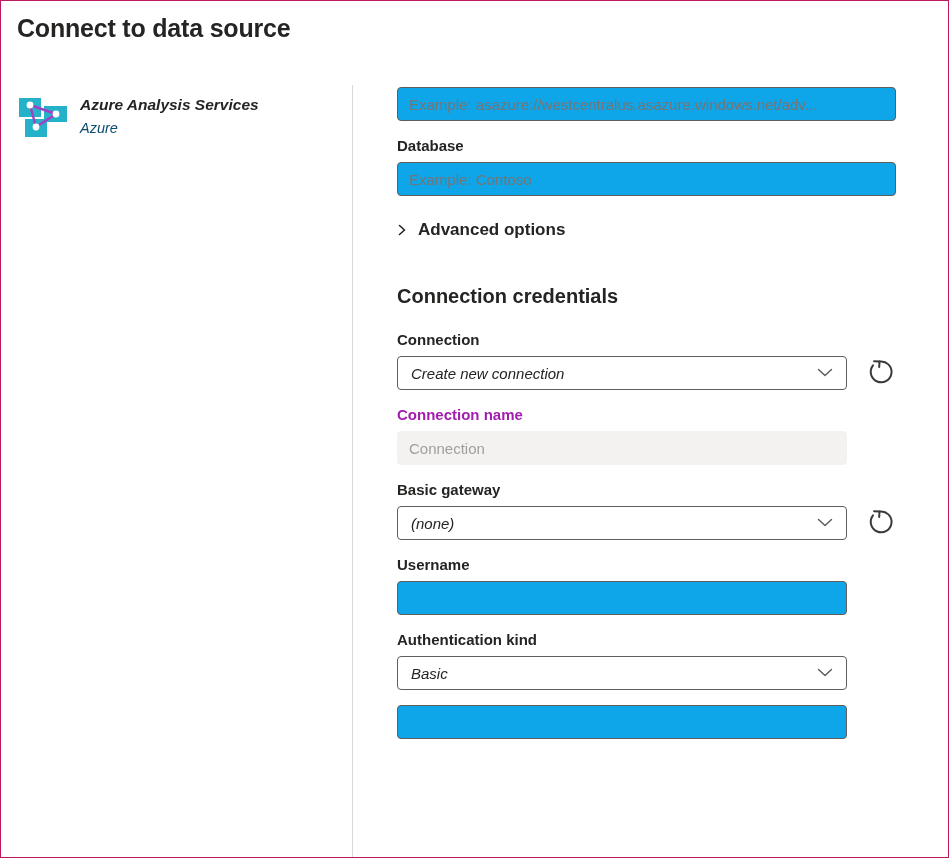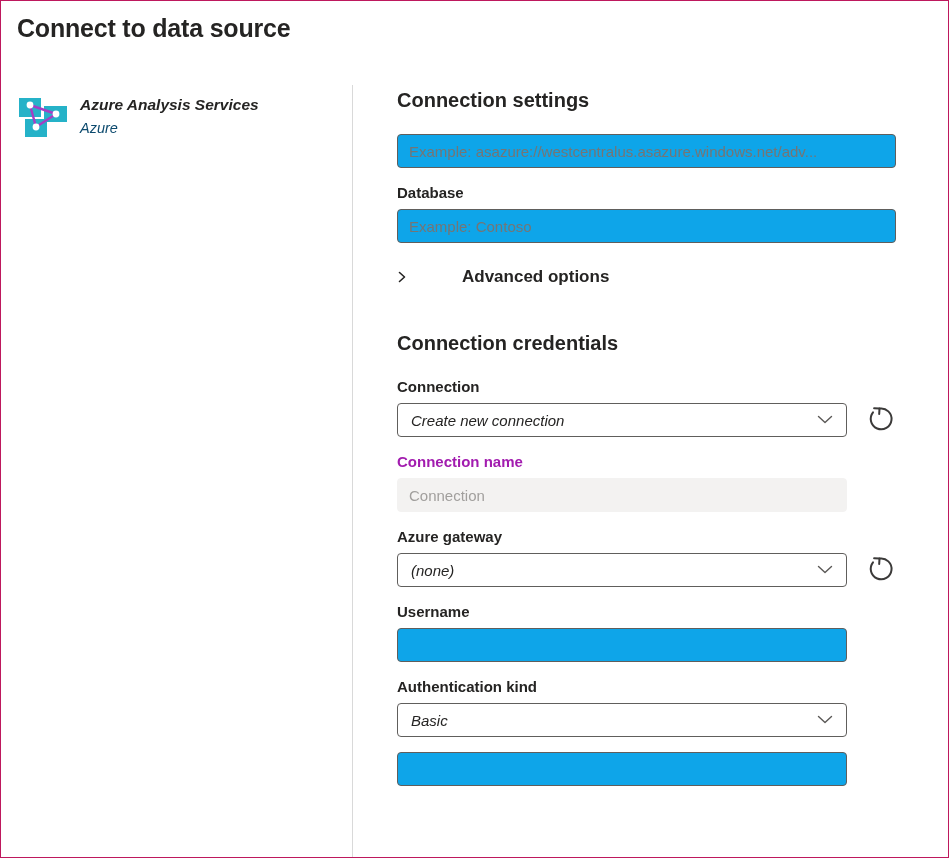--- a/index.html
+++ b/index.html
@@ -133,21 +133,20 @@
     background: none;
     border: none;
     padding: 0;
   }
 
   .advanced-row {
     display: flex;
     align-items: center;
     margin-top: 22px;
     cursor: pointer;
-    gap: 44px;
   }
   .advanced-chevron { display: inline-flex; margin-right: 11px; }
   .advanced-label {
     font-size: 17px;
     font-weight: 700;
     color: #252423;
     line-height: 24px;
   }
 </style>
 </head>
@@ -176,21 +175,20 @@
         </span>
         <span class="source-text">
           <span class="source-name" style="display:block">Azure Analysis Services</span>
           <span class="source-category" style="display:block">Azure</span>
         </span>
       </div>
     </div>
 
     <div class="right-panel">
 
-      <div class="section-heading settings">Connection settings</div>
 
       <div class="field">
         <input class="text-input" type="text" placeholder="Example: asazure://westcentralus.asazure.windows.net/adv..." style="">
       </div>
 
       <div class="field">
         <div class="field-label">
           <span>Database</span>
         </div>
         <input class="text-input" type="text" placeholder="Example: Contoso" style="">
@@ -233,21 +231,21 @@
 
       <div class="field">
         <div class="field-label disabled">
           <span>Connection name</span>
         </div>
         <input class="text-input narrow disabled-input" type="text" disabled="" placeholder="Connection" style="">
       </div>
 
       <div class="field">
         <div class="field-label">
-          <span>Azure gateway</span>
+          <span>Basic gateway</span>
         </div>
         <div class="combo-row">
           <div class="combo">
             <span class="combo-value">(none)</span>
             <span>
               <svg width="16" height="10" viewBox="0 0 16 10">
                 <polyline points="1.5,1.5 8,7.5 14.5,1.5" fill="none" stroke="#5a5856" stroke-width="1.4" stroke-linecap="round" stroke-linejoin="round"></polyline>
               </svg>
             </span>
           </div>

